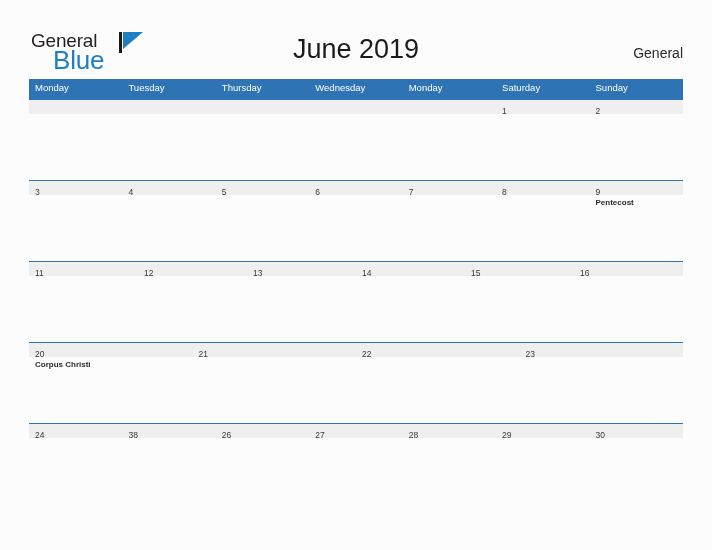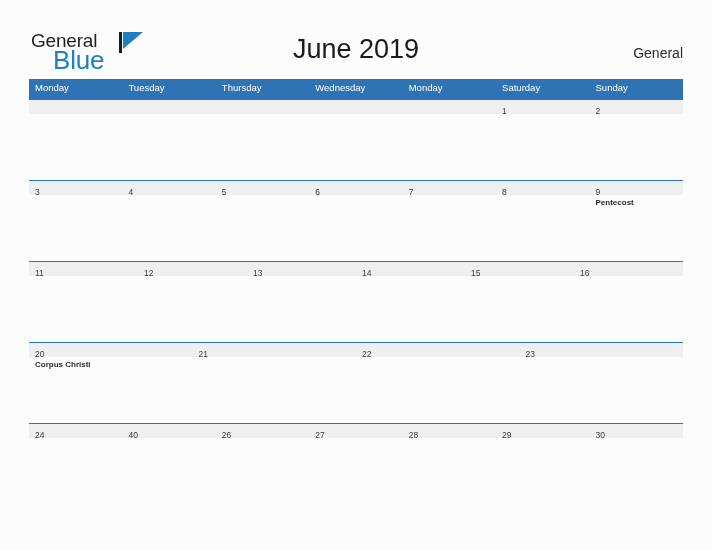--- a/index.html
+++ b/index.html
@@ -291,21 +291,21 @@
             </div>
           </div>
         </div>
         <div class="week">
           <div class="week-sep"></div>
           <div class="week-row">
             <div class="day-cell">
               <div class="day-band"><span class="day-num">24</span></div>
             </div>
             <div class="day-cell">
-              <div class="day-band"><span class="day-num">40</span></div>
+              <div class="day-band"><span class="day-num">38</span></div>
             </div>
             <div class="day-cell">
               <div class="day-band"><span class="day-num">26</span></div>
             </div>
             <div class="day-cell">
               <div class="day-band"><span class="day-num">27</span></div>
             </div>
             <div class="day-cell">
               <div class="day-band"><span class="day-num">28</span></div>
             </div>

